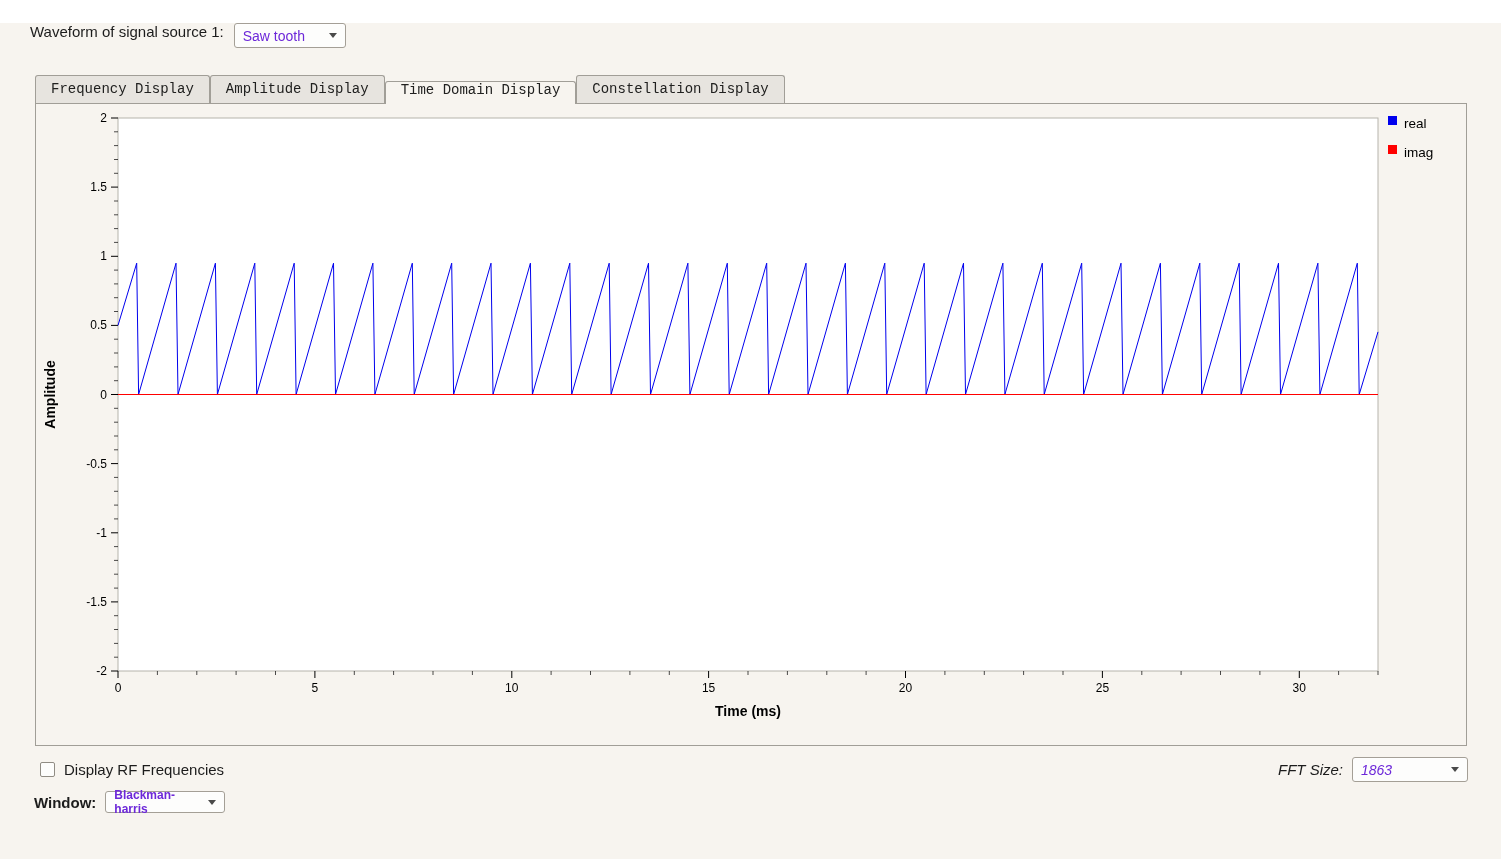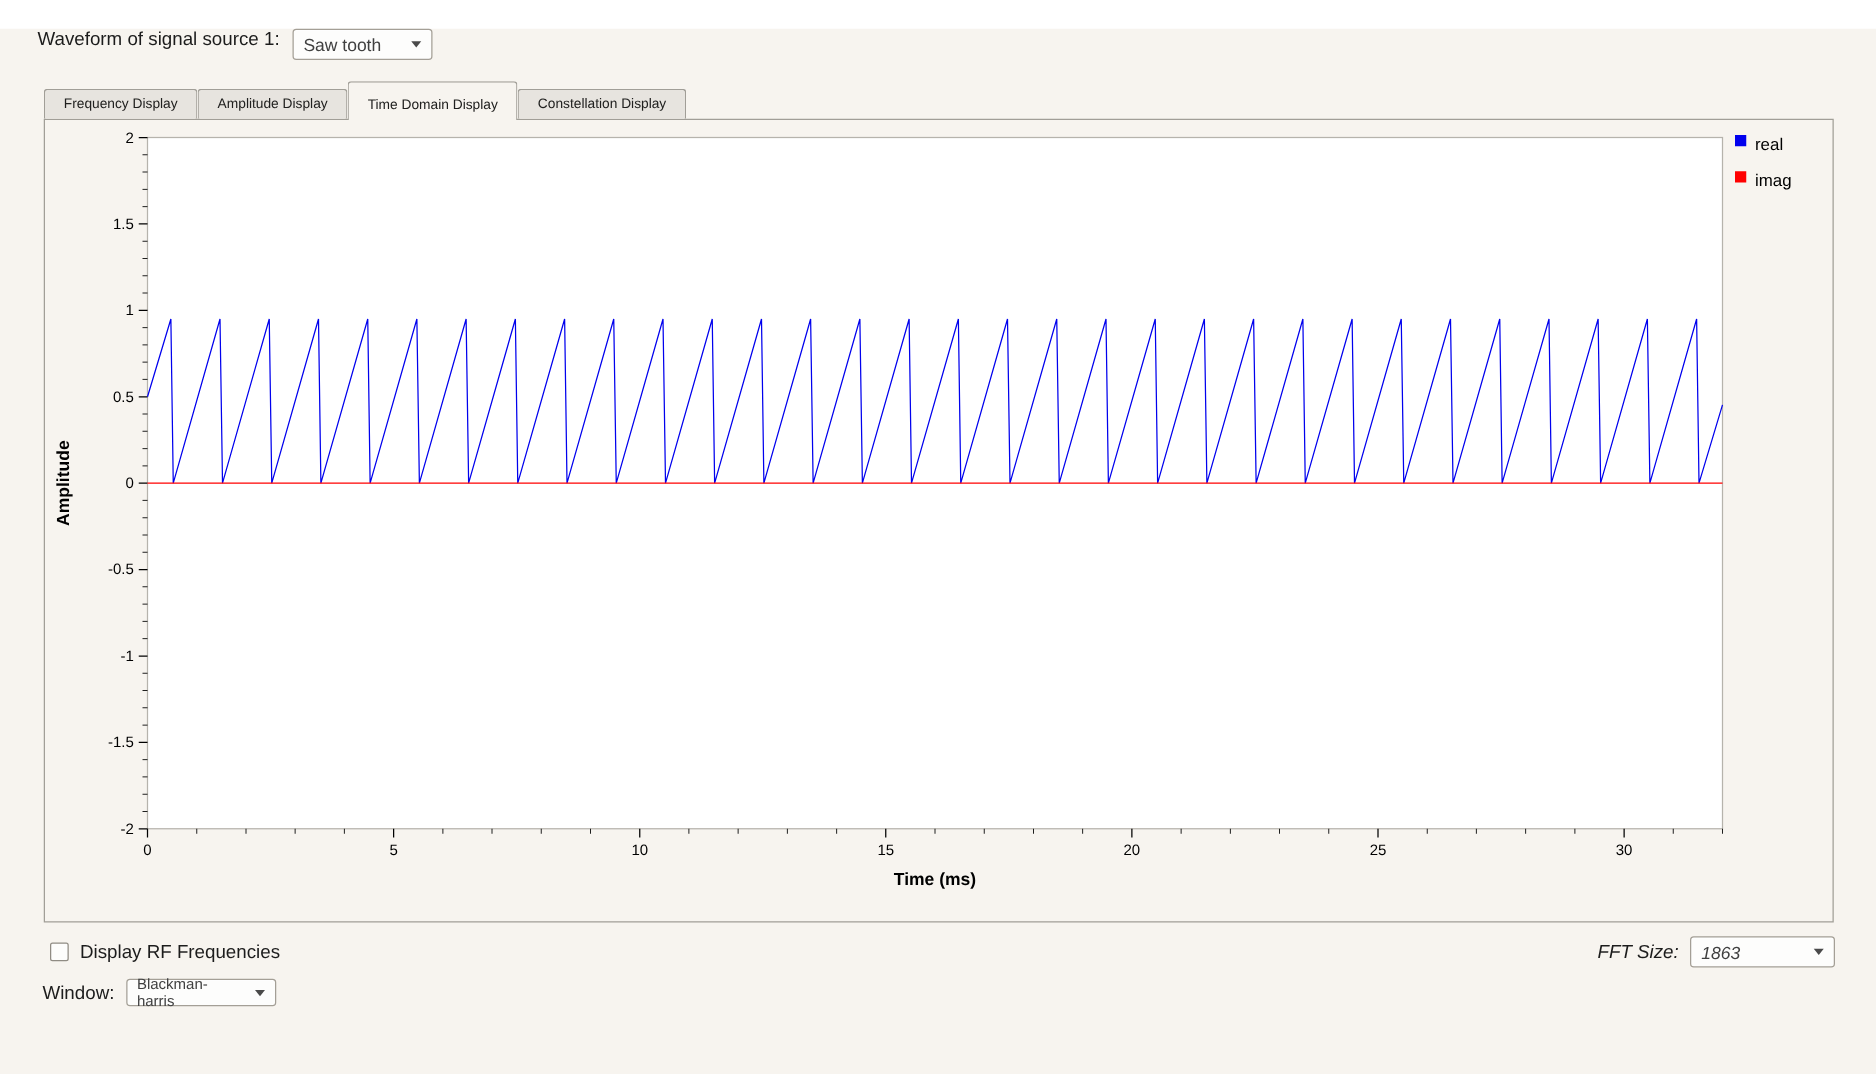--- a/index.html
+++ b/index.html
@@ -18,32 +18,32 @@
     cursor:default; border:1px solid #26241f; }
   .wbtn.min, .wbtn.max { background:radial-gradient(#6a6660,#4a4742); color:#d9d7d3; }
   .wbtn.close { background:radial-gradient(#f79a6a,#e8632c); color:#5c2210; font-weight:bold; }
 
   
   .waveform-row { margin:23px 0 0 30px; display:flex; gap:10px; }
   .label { font-size:15px; color:#1c1c1c; }
 
   .combo { display:inline-flex; align-items:center; justify-content:space-between;
     background:#fdfdfc; border:1px solid #a49f96; border-radius:3px;
-    height:25px; padding:0 8px; font-size:14px; color:#404040; gap:12px;
+    height:25px; padding:0 8px; font-size:14px; color:#6d28d9; gap:12px;
     box-shadow:0 1px 0 rgba(255,255,255,.6) inset; cursor:default; }
   .combo .arrow { width:0; height:0; border-left:4px solid transparent;
     border-right:4px solid transparent; border-top:5px solid #4a4a4a; }
   .combo.small { height:22px; font-size:12px; }
 
   
   .tabs { display:flex; margin:17px 0 0 35px; align-items:flex-end; position:relative; z-index:2; }
   .tab { background:#e7e4df; border:1px solid #a19e97; border-bottom:none;
-    border-radius:3px 3px 0 0; padding:5px 15px 6px; font-size:11px;
-    color:#20201f; margin-top:4px; cursor:default; }
-  .tab.active { background:#f7f4ef; padding-top:12px; margin-top:0; margin-bottom:-1px; }
+    border-radius:3px 3px 0 0; padding:5px 15px 6px; font-size:14px;
+    color:#20201f; margin-top:4px; cursor:default;font-family:Liberation Mono, monospace; }
+  .tab.active { background:#f7f4ef; padding-top:0; margin-top:16px; margin-bottom:-1px; }
 
   
   .panel { margin:0 34px 0 35px; border:1px solid #a19e97; height:643px;
     background:#f7f4ef; position:relative; }
   .chart-svg { display:block; margin:6px 0 0 2px; }
   .tick { font-size:12px; fill:#000; font-family:"Liberation Sans", sans-serif; }
   .axis-title { font-size:14px; font-weight:bold; fill:#000;
     font-family:"Liberation Sans", sans-serif; }
   .legend { position:absolute; left:1352px; top:12px; display:flex;
     flex-direction:column; gap:14px; }
@@ -51,21 +51,21 @@
   .swatch { width:9px; height:9px; display:inline-block; }
 
   
   .footer-row1 { margin:11px 33px 0 40px; display:flex; align-items:center;
     justify-content:space-between; }
   .check-group { display:flex; align-items:center; gap:9px; }
   .checkbox { width:15px; height:15px; background:#fdfdfc; border:1px solid #908c84;
     border-radius:2px; }
   .fft-group { display:flex; align-items:center; gap:9px;font-style:italic; }
   .fft-group .combo { width:116px; }
-  .footer-row2 { margin:9px 33px 0 34px; display:flex; align-items:center; gap:9px; }
+  .footer-row2 { margin:9px 33px 0 34px; display:flex; align-items:center; gap:9px;font-weight:bold; }
   .footer-row2 .combo { width:120px; }
 </style>
 </head>
 <body>
 
 <div class="window">
 
 
   <div class="waveform-row">
     <span class="label">Waveform of signal source 1:</span>

